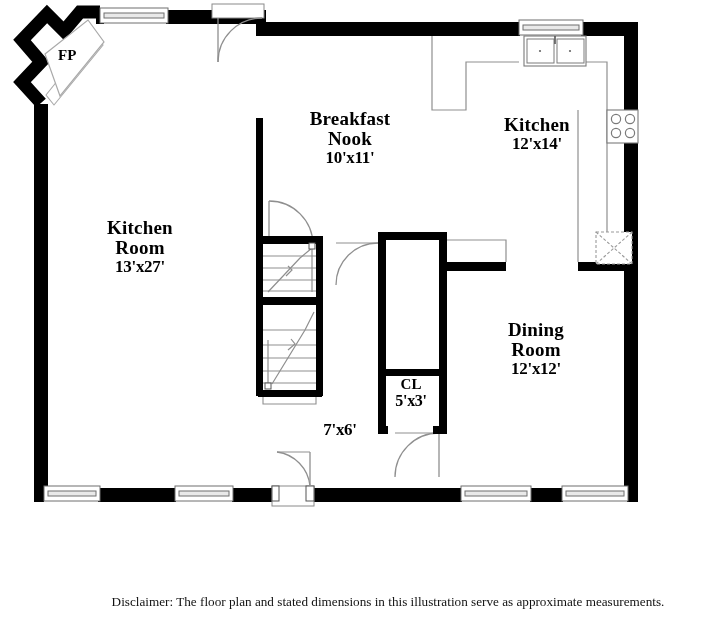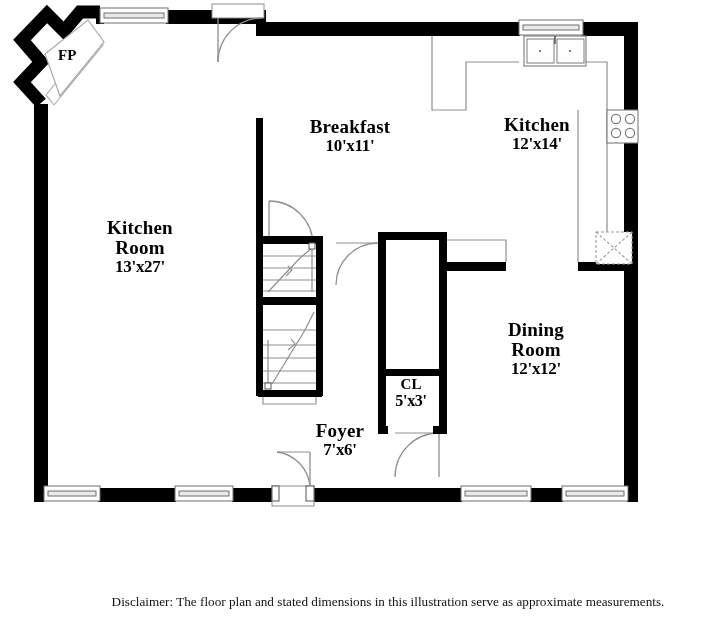--- a/index.html
+++ b/index.html
@@ -256,38 +256,38 @@
   </svg>
 
   <div class="fp-label" style="left:58px;top:47px;text-align:center;">FP</div>
 
   <div class="room-label" style="left:80px;top:218px;width:120px;">
     <span class="nm">Kitchen</span>
     <span class="nm">Room</span>
     <span class="dm">13'x27'</span>
   </div>
 
-  <div class="room-label" style="left:280px;top:117px;width:140px;">
+  <div class="room-label" style="left:280px;top:109px;width:140px;">
     <span class="nm">Breakfast</span>
+    <span class="nm">Nook</span>
     <span class="dm">10'x11'</span>
   </div>
 
   <div class="room-label" style="left:472px;top:115px;width:130px;">
     <span class="nm">Kitchen</span>
     <span class="dm">12'x14'</span>
   </div>
 
   <div class="room-label" style="left:476px;top:320px;width:120px;">
     <span class="nm">Dining</span>
     <span class="nm">Room</span>
     <span class="dm">12'x12'</span>
   </div>
 
   <div class="room-label" style="left:294px;top:421px;width:92px;">
-    <span class="nm">Foyer</span>
     <span class="dm">7'x6'</span>
   </div>
 
   <div class="room-label small" style="left:375px;top:377px;width:72px;">
     <span class="nm">CL</span>
     <span class="dm">5'x3'</span>
   </div>
 
   <div id="disclaimer">
     <span class="line">Disclaimer: The floor plan and stated dimensions in this illustration serve as approximate measurements.</span>

